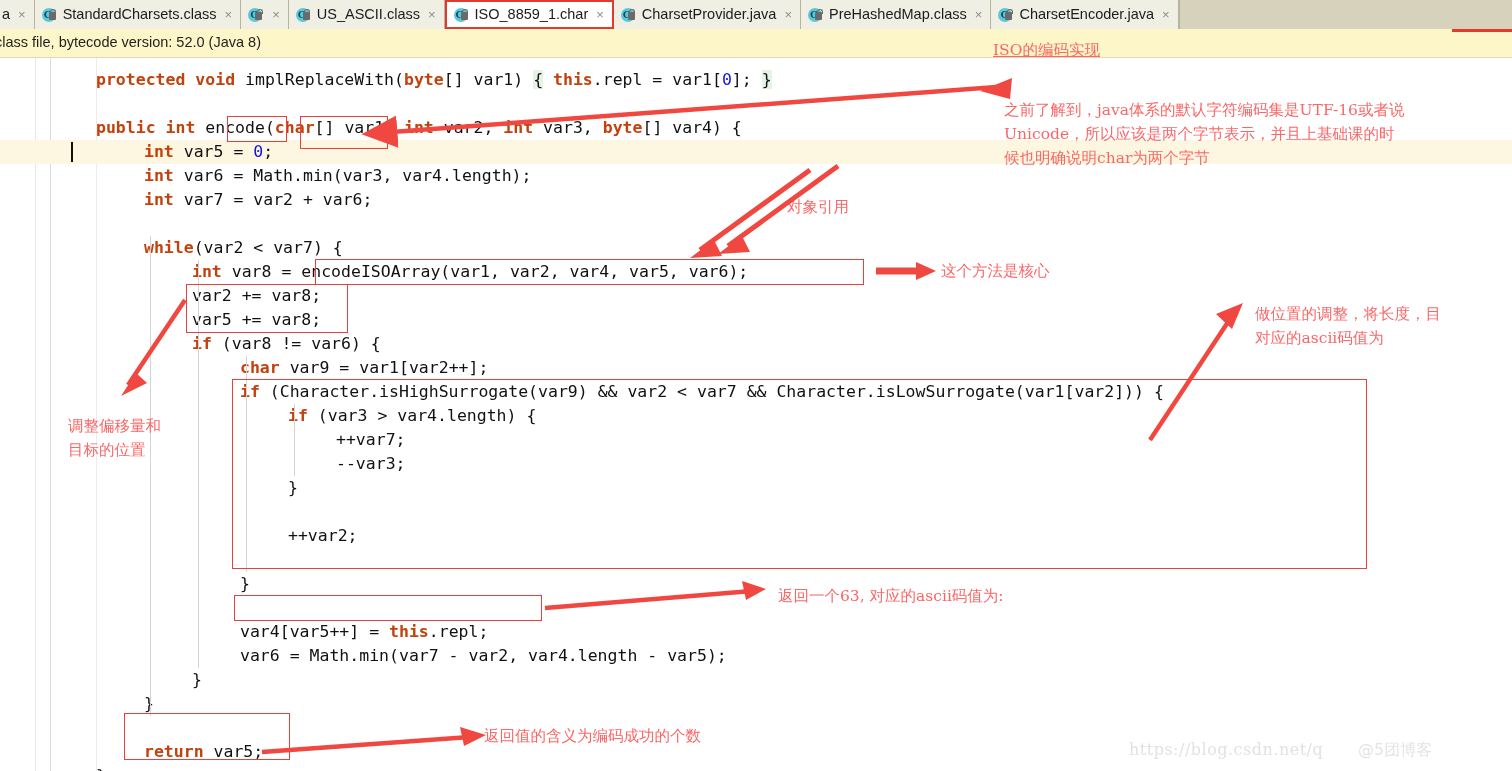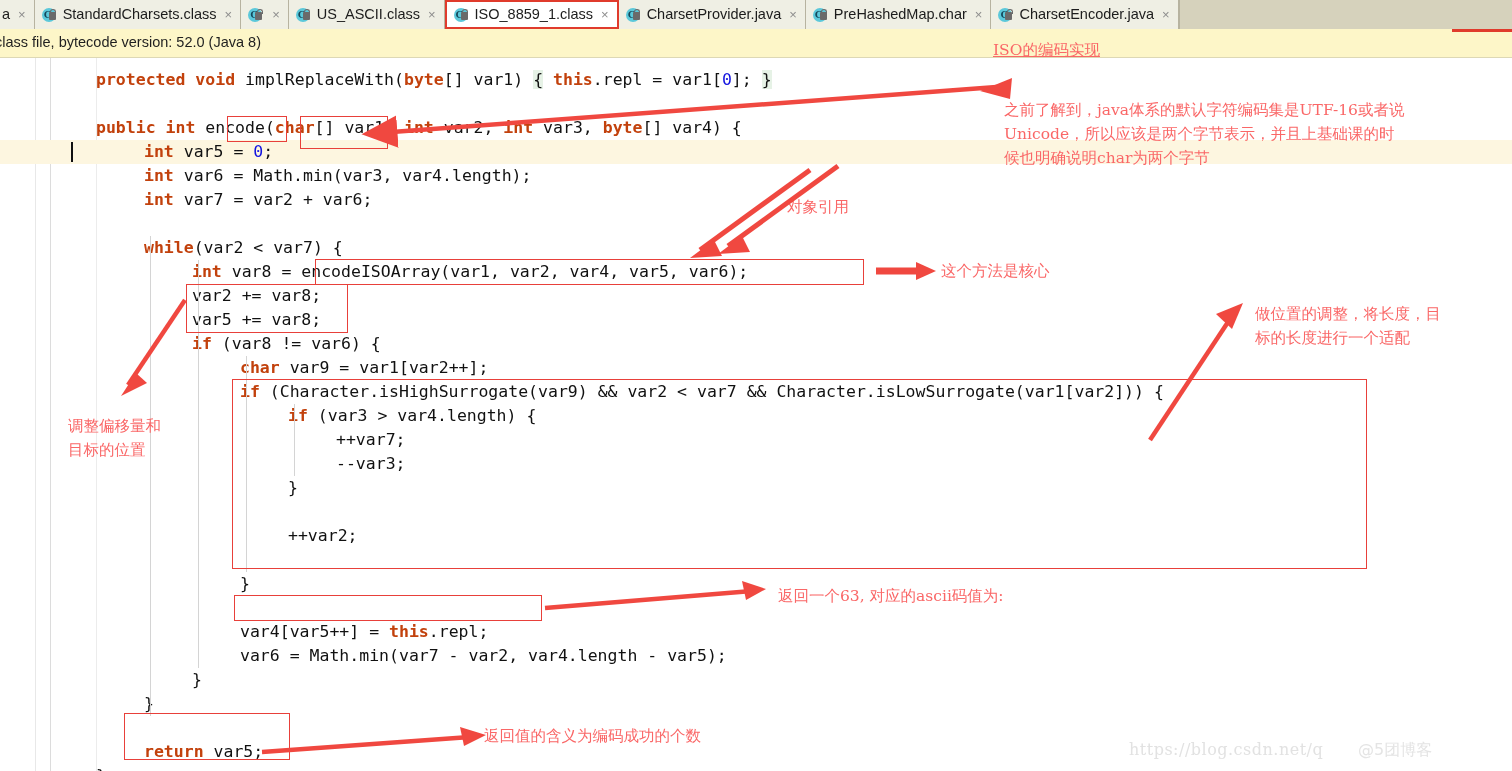--- a/index.html
+++ b/index.html
@@ -169,39 +169,39 @@
       </span>
       <span class="tab-label">US_ASCII.class</span>
       <span class="tab-close">×</span>
     </div>
     <div class="tab active">
       <span class="tab-icon">
         <span class="disc"></span>
         <span class="cletter">C</span>
         <span class="lock"></span>
       </span>
-      <span class="tab-label">ISO_8859_1.class</span>
+      <span class="tab-label">ISO_8859_1.char</span>
       <span class="tab-close">×</span>
     </div>
     <div class="tab">
       <span class="tab-icon">
         <span class="disc"></span>
         <span class="cletter">C</span>
         <span class="lock"></span>
       </span>
       <span class="tab-label">CharsetProvider.java</span>
       <span class="tab-close">×</span>
     </div>
     <div class="tab">
       <span class="tab-icon">
         <span class="disc"></span>
         <span class="cletter">C</span>
         <span class="lock"></span>
       </span>
-      <span class="tab-label">PreHashedMap.char</span>
+      <span class="tab-label">PreHashedMap.class</span>
       <span class="tab-close">×</span>
     </div>
     <div class="tab">
       <span class="tab-icon">
         <span class="disc"></span>
         <span class="cletter">C</span>
         <span class="lock"></span>
       </span>
       <span class="tab-label">CharsetEncoder.java</span>
       <span class="tab-close">×</span>
@@ -241,21 +241,21 @@
   </div>
 
 <div id="annolayer">
     <div class="anno" style="left: 993px; top: 38px; text-decoration: underline;">ISO的编码实现</div>
     <div class="anno" style="left: 1004px; top: 98px;">之前了解到，java体系的默认字符编码集是UTF-16或者说
 Unicode，所以应该是两个字节表示，并且上基础课的时
 候也明确说明char为两个字节</div>
     <div class="anno" style="left: 787px; top: 195px;">对象引用</div>
     <div class="anno" style="left: 941px; top: 259px;">这个方法是核心</div>
     <div class="anno" style="left: 1255px; top: 302px;">做位置的调整，将长度，目
-标的长度进行一个适配</div>
+对应的ascii码值为</div>
     <div class="anno" style="left: 68px; top: 414px;">调整偏移量和
 目标的位置</div>
     <div class="anno" style="left: 778px; top: 584px;">返回一个63, 对应的ascii码值为:</div>
     <div class="anno" style="left: 484px; top: 724px;">返回值的含义为编码成功的个数</div>
   </div>
 
 <svg id="arrows" viewBox="0 0 1512 771">
   <defs>
     <marker id="ah" markerWidth="7" markerHeight="7" refX="1.2" refY="3.2" orient="auto">
       <path d="M0,0 L7,3.2 L0,6.4 z" fill="#f04840"></path>

